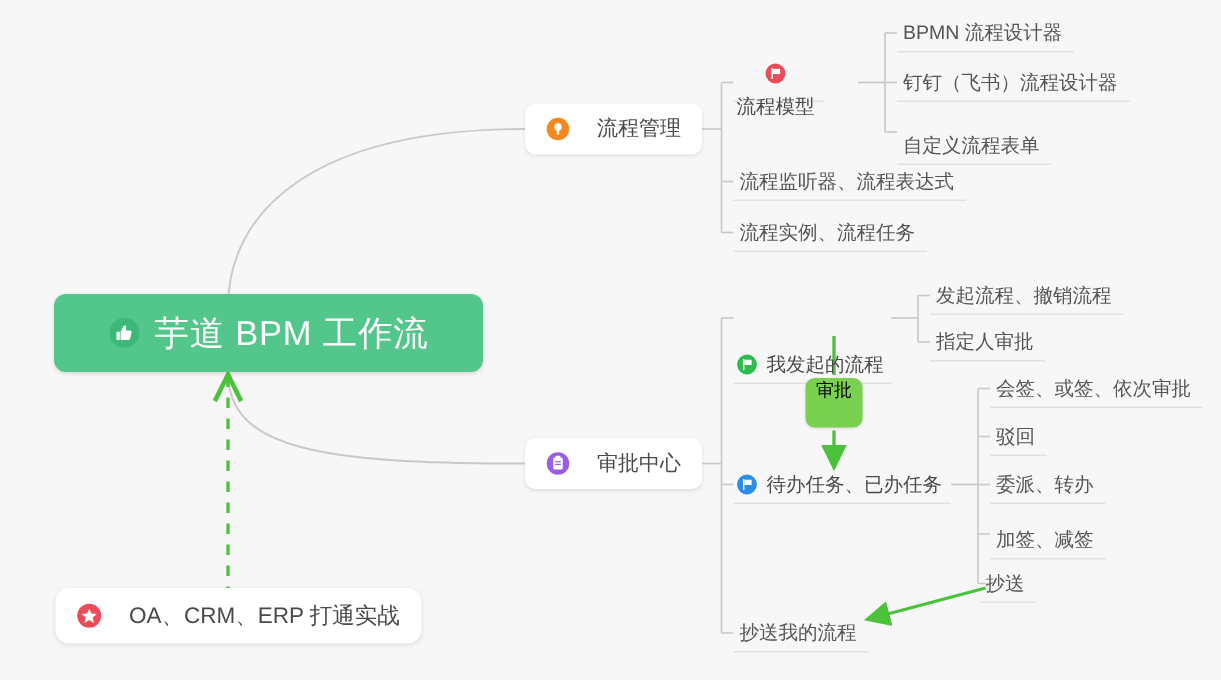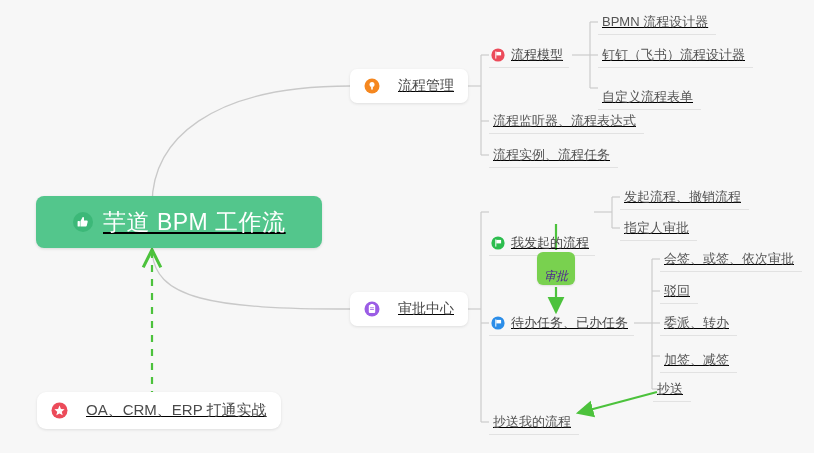--- a/index.html
+++ b/index.html
@@ -28,21 +28,20 @@
     width: 814px;
     height: 453px;
     pointer-events: none;
   }
   .node {
     position: absolute;
     display: flex;
     align-items: center;
     box-sizing: border-box;
     white-space: nowrap;
-    text-decoration: underline;
   }
   
   .root {
     background: #53c68c;
     border-radius: 8px;
     padding: 0 36px;
     height: 52px;
     box-shadow: 0 1px 3px rgba(0,0,0,0.12);
     gap: 9px;
   }
@@ -92,27 +91,26 @@
     justify-content: center;
     flex: none;
   }
   .ic svg { display: block; }
   
   .badge {
     position: absolute;
     background: #7ed957;
     background: #79d14f;
     border-radius: 6px;
-    color: #4c1d95;
+    color: #000000;
     font-size: 12px;
     display: flex;
-    align-items: flex-end;
+    align-items: flex-start;
     justify-content: center;
     box-shadow: 0 1px 2px rgba(0,0,0,0.10);
-    font-style: italic;
   }
 </style>
 </head>
 <body>
 
 <div id="mindmap">
 
   <svg class="edges" viewBox="0 0 814 453" xmlns="http://www.w3.org/2000/svg">
     <defs>
       <marker id="arrGreen" markerWidth="9" markerHeight="9" refX="7" refY="4.5" orient="auto" markerUnits="strokeWidth">
@@ -183,21 +181,21 @@
     <span class="ic">
       <svg width="16" height="16" viewBox="0 0 16 16">
         <circle cx="8" cy="8" r="7.5" fill="#f5871f"></circle>
         <circle cx="8" cy="6.6" r="2.5" fill="#ffffff"></circle>
         <rect x="7.2" y="8.4" width="1.6" height="3.4" rx="0.8" fill="#ffffff"></rect>
       </svg>
     </span>
     <span class="label">流程管理</span>
   </div>
 
-  <div class="node topic" style="left:489px; top:42px;">
+  <div class="node topic" style="left:489px; top:42px;flex-direction:column;">
     <span class="ic">
       <svg width="14" height="14" viewBox="0 0 14 14">
         <circle cx="7" cy="7" r="6.6" fill="#ec4b5a"></circle>
         <rect x="4.3" y="3.4" width="1" height="7.2" fill="#ffffff"></rect>
         <path d="M5.3 3.9 L10.1 3.9 L10.1 7.4 L5.3 7.4 Z" fill="#ffffff"></path>
       </svg>
     </span>
     <span class="label">流程模型</span>
   </div>
 

